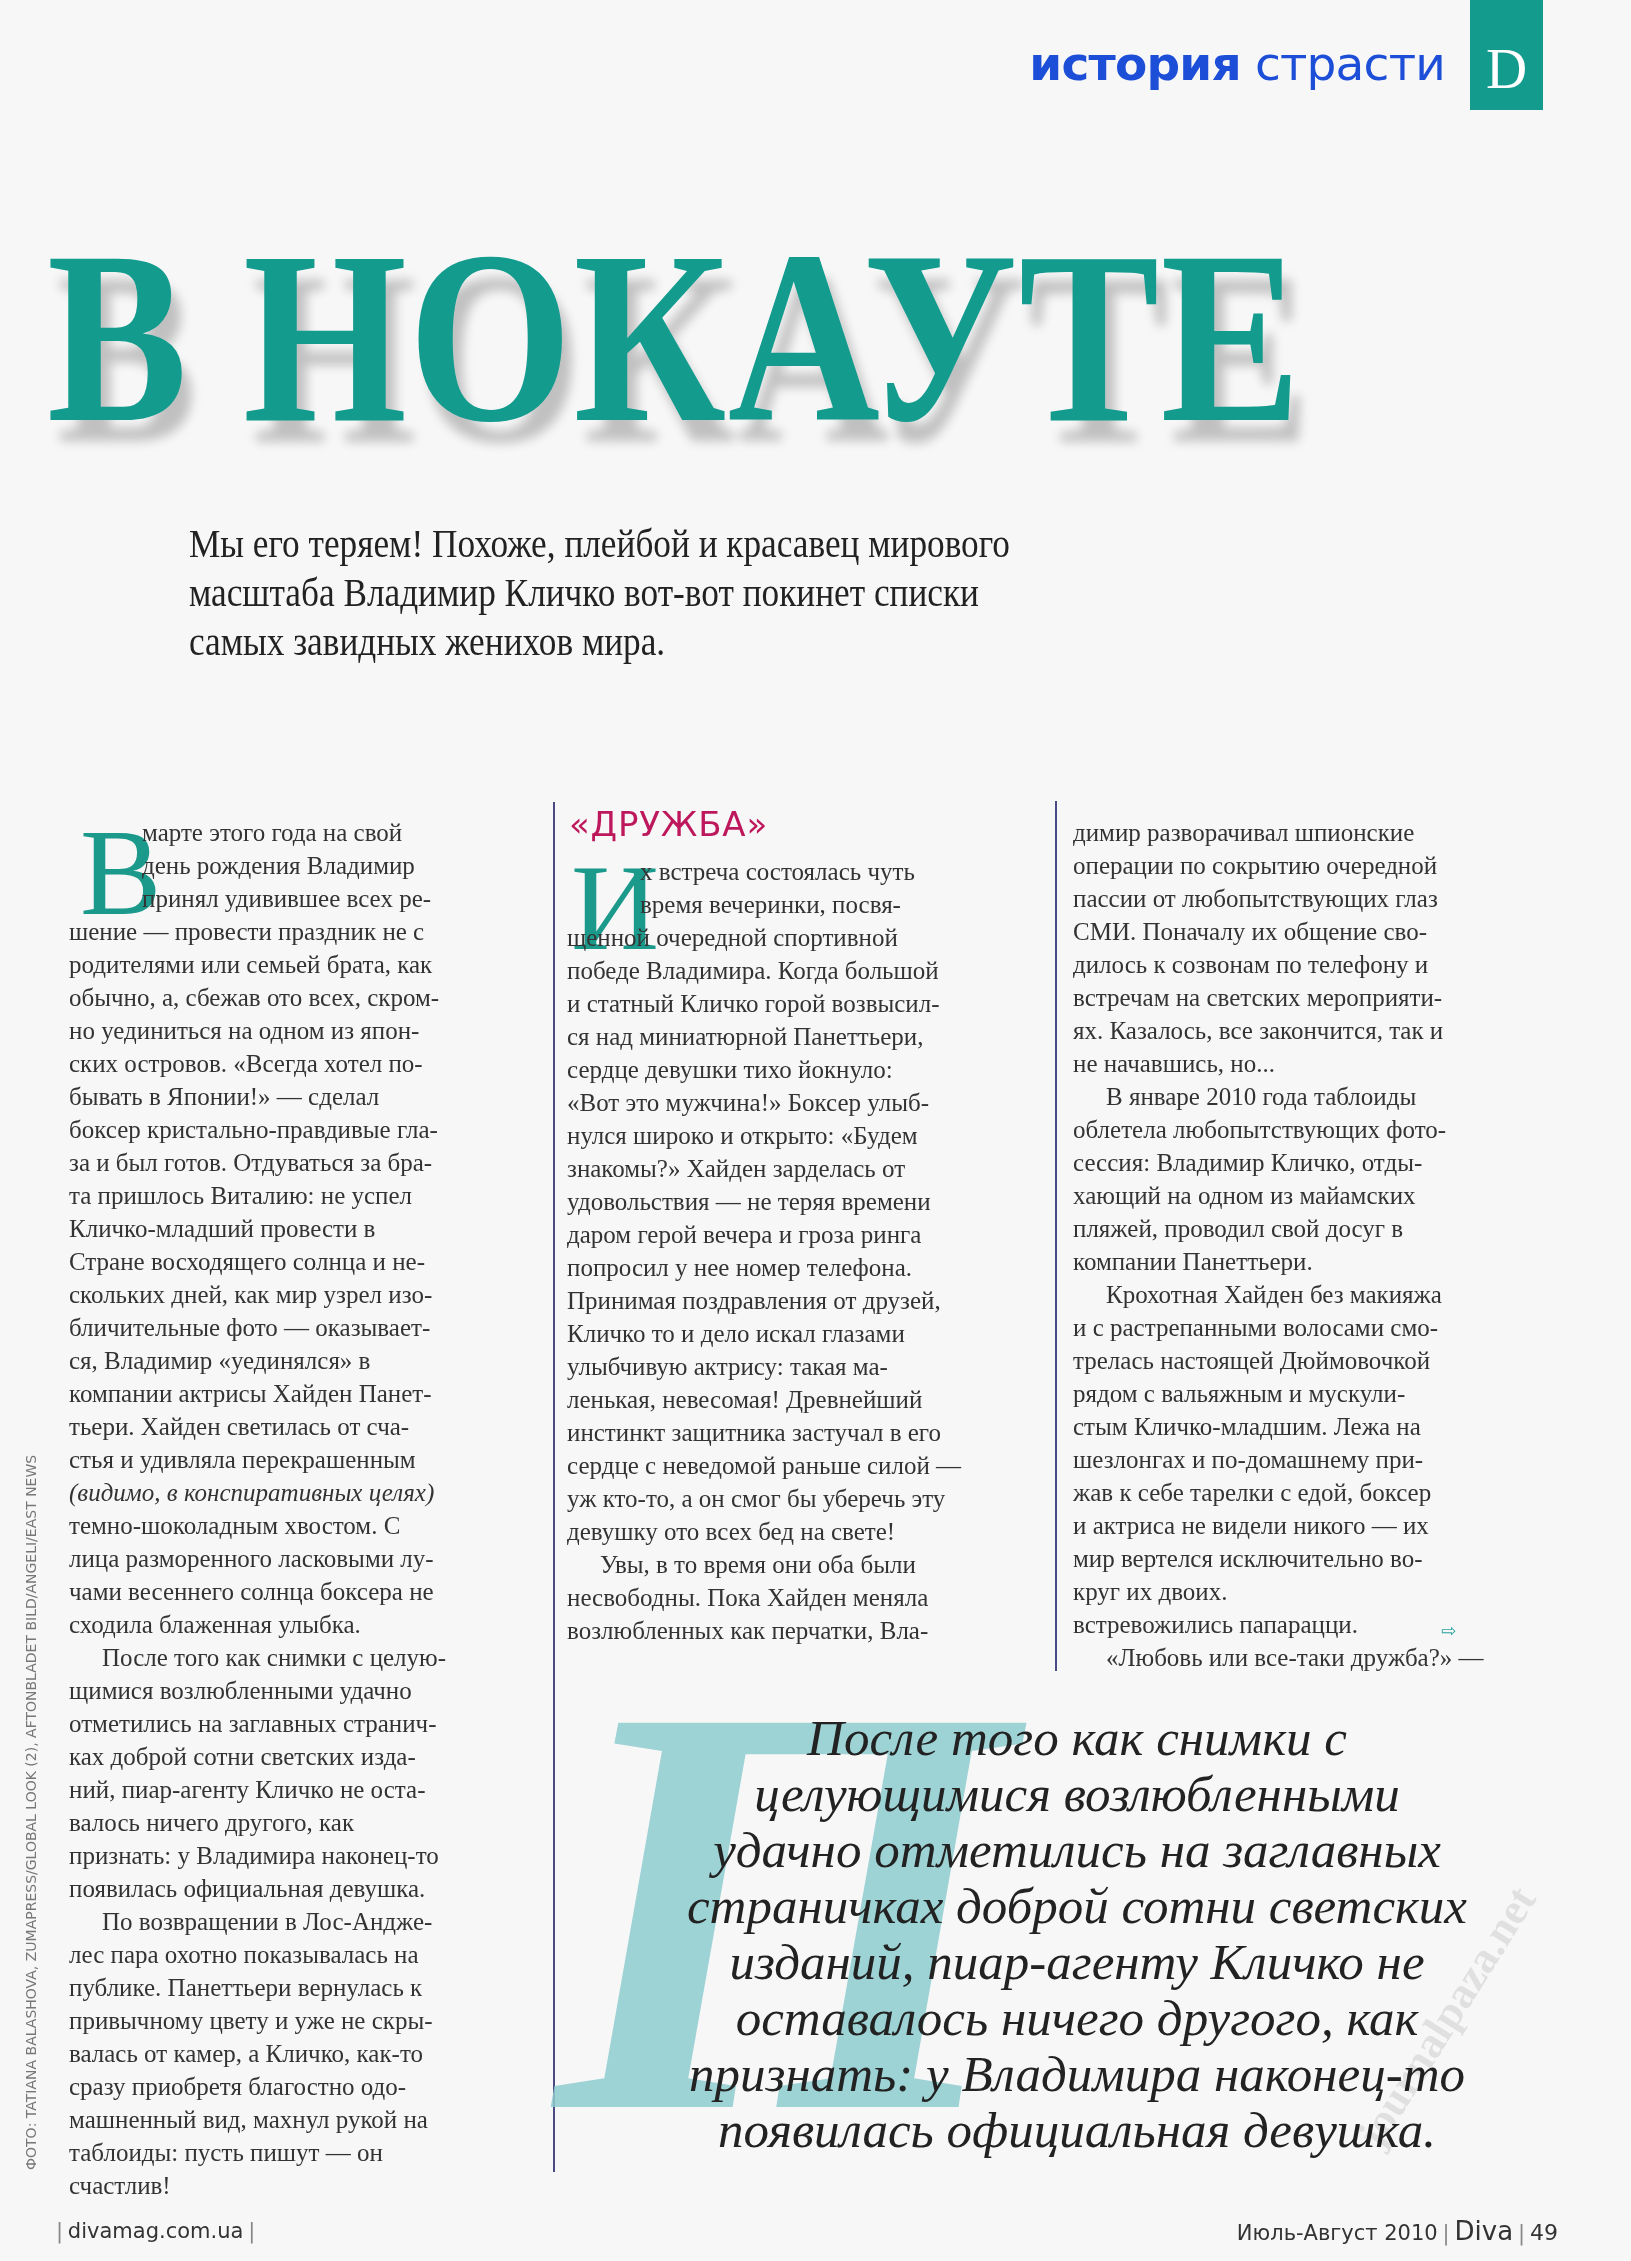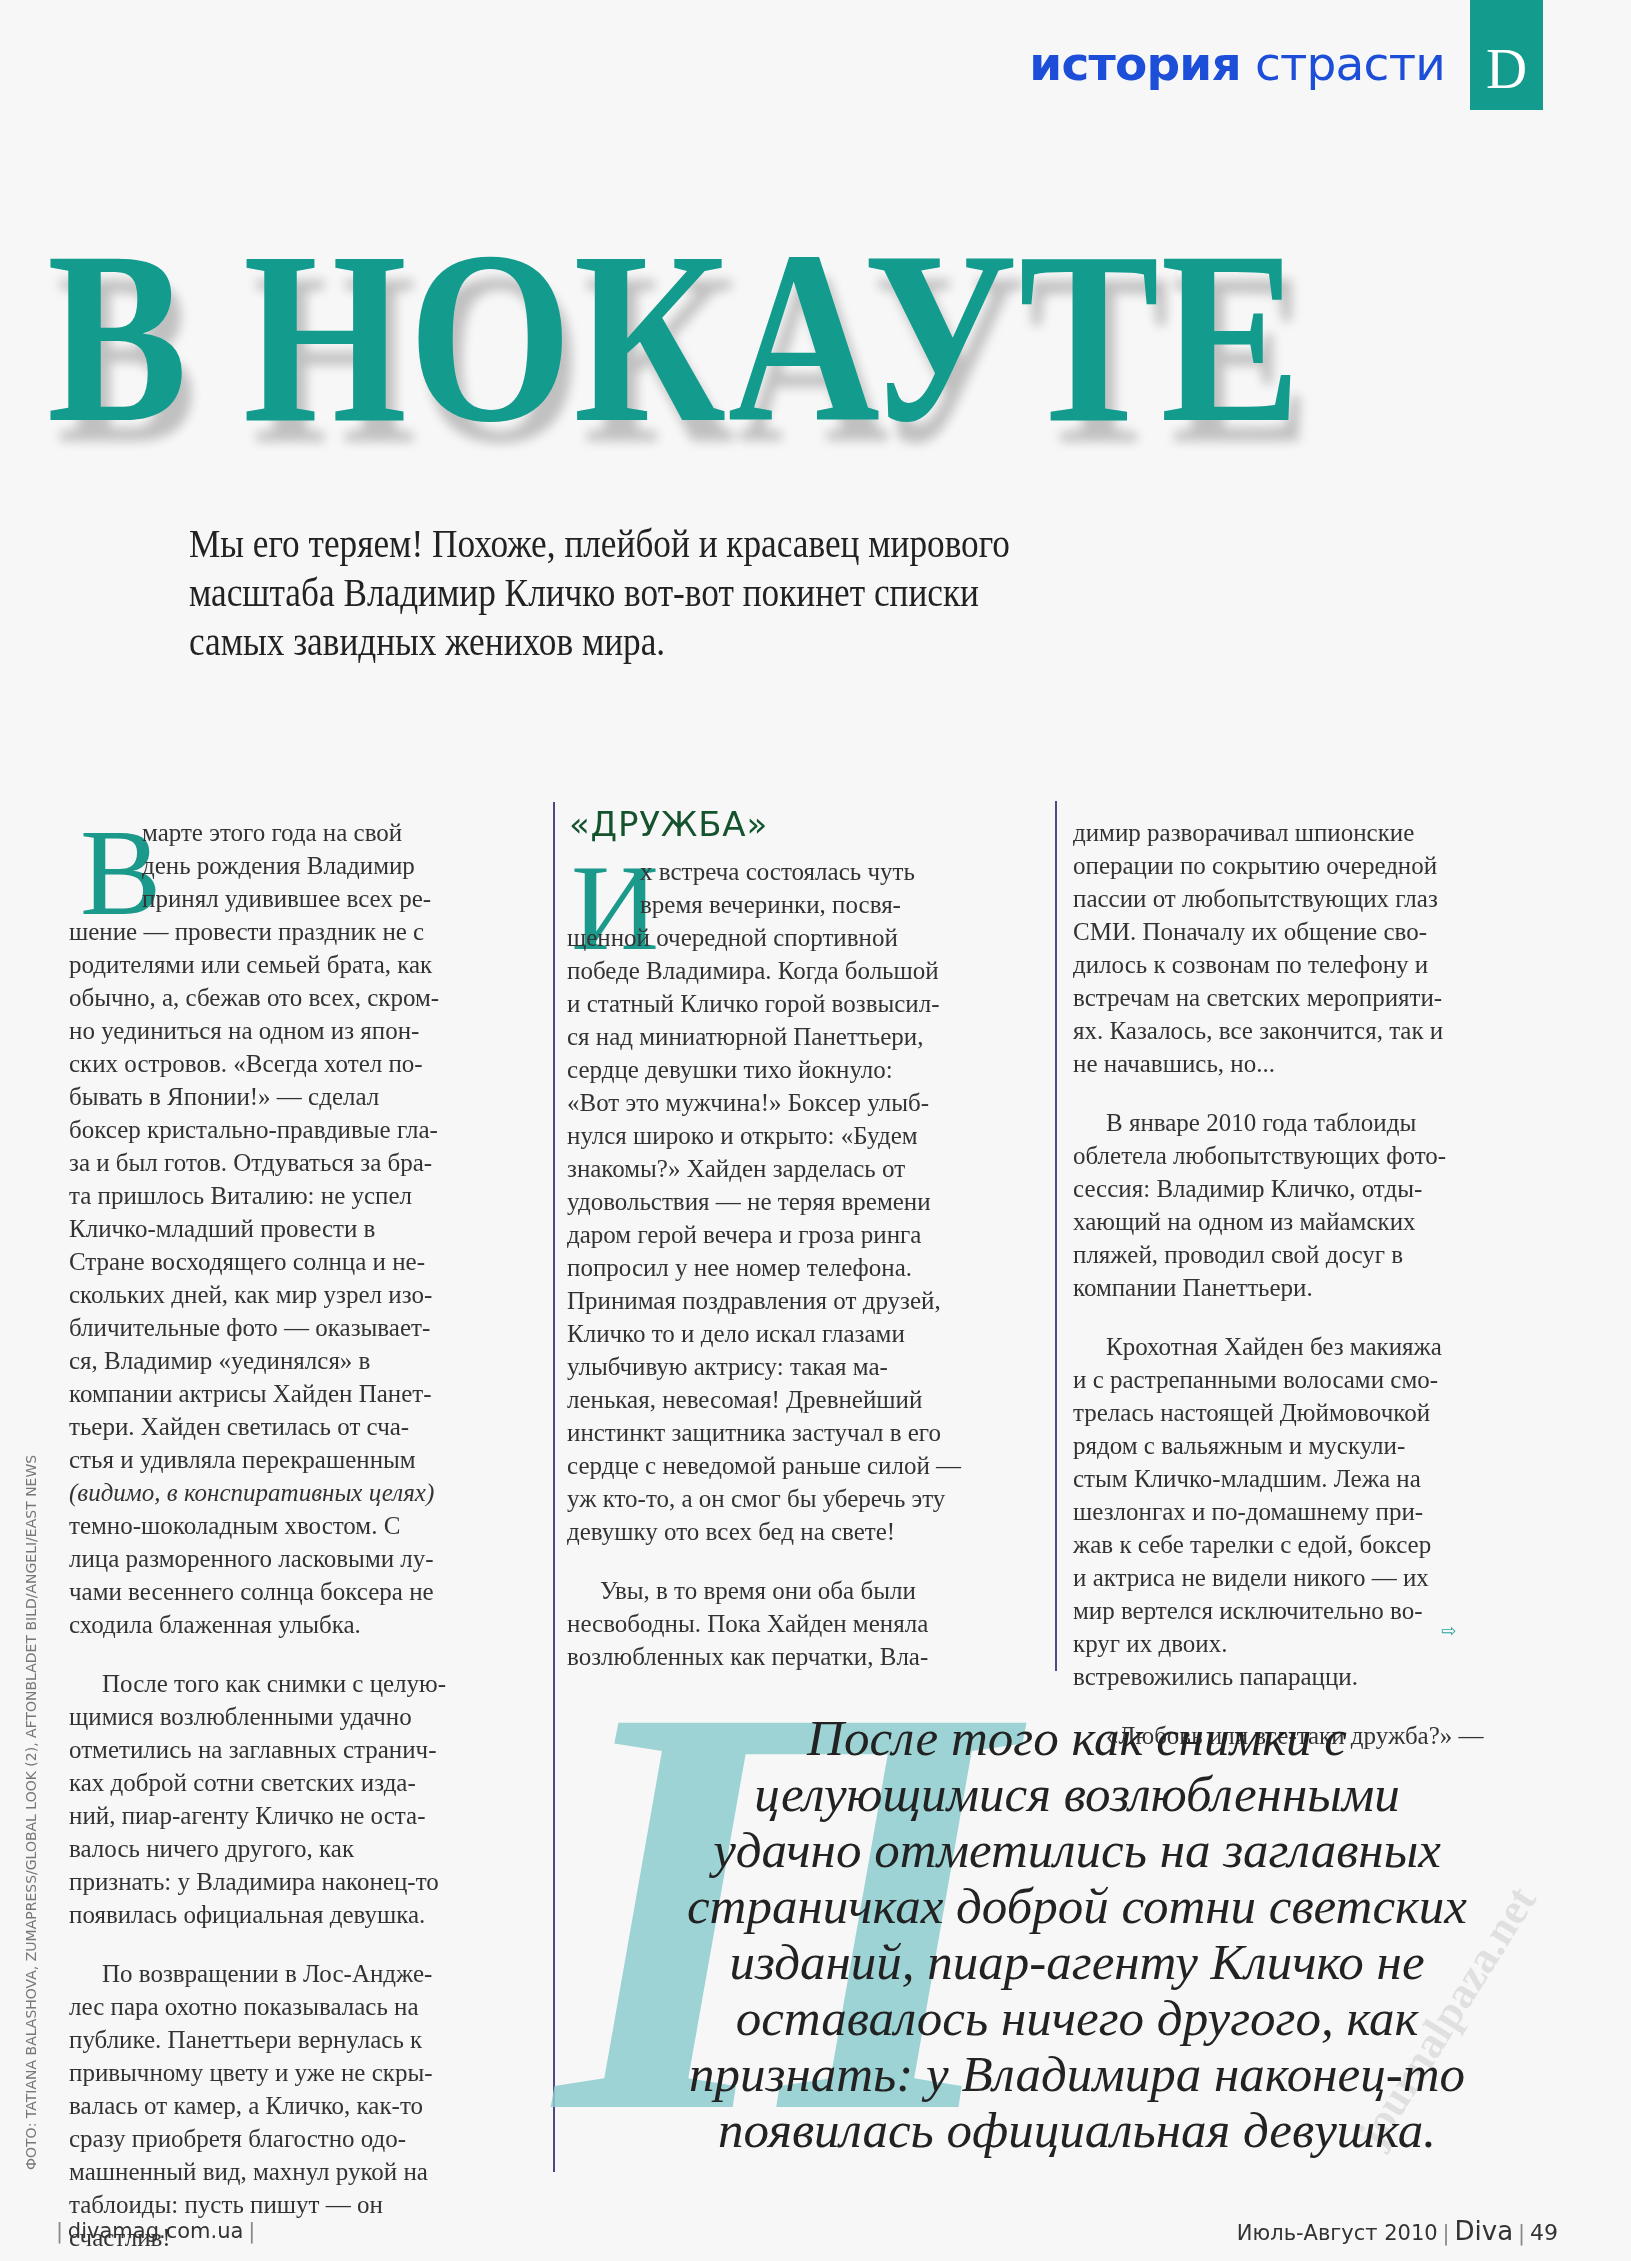--- a/index.html
+++ b/index.html
@@ -48,35 +48,35 @@
   }
   .lead span { display: block; white-space: nowrap; }
 
   
   .col {
     position: absolute; top: 816px;
     font-family: "Liberation Serif", "DejaVu Serif", serif;
     font-size: 25px; line-height: 33px; color: #333;
   }
   .col .line { display: block; white-space: nowrap; }
-  .col .indent { padding-left: 33px; margin-top: 26px; }
+  .col .indent { padding-left: 33px; }
   .col1 { left: 69px; width: 473px; }
   .col2 { left: 567px; width: 469px; top: 855px; }
   .col3 { left: 1073px; width: 473px; }
   .dropcap {
     position: absolute; color: #1b9a8c; font-family: "Liberation Serif", serif;
     font-size: 122px; line-height: 1;
   }
   .dropcap-v { left: 80px; top: 812px; }
   .dropcap-i { left: 571px; top: 847px; }
   .col1 .dc-line, .col2 .dc-line { padding-left: 73px; }
   .subhead {
     position: absolute; left: 569px; top: 804px;
     font-family: "DejaVu Sans", "Liberation Sans", sans-serif;
-    font-size: 34px; color: #14532d; letter-spacing: 0.8px; line-height: 41px;
+    font-size: 34px; color: #be185d; letter-spacing: 0.8px; line-height: 41px;
   }
   .italic { font-style: italic; }
 
   .divider { position: absolute; width: 1.6px; background: #4b4a82; }
   .div1 { left: 553px; top: 802px; height: 1370px; }
   .div2 { left: 1055px; top: 801px; height: 870px; }
 
   .continue-arrow {
     position: absolute; left: 1441px; top: 1620px; color: #2aa39a;
     font-family: "DejaVu Sans", sans-serif; font-size: 18px;

